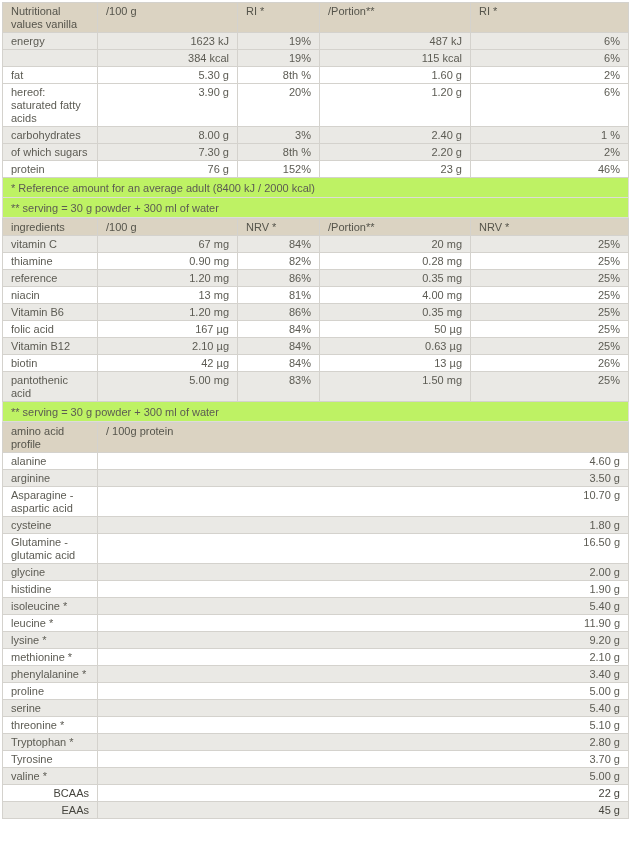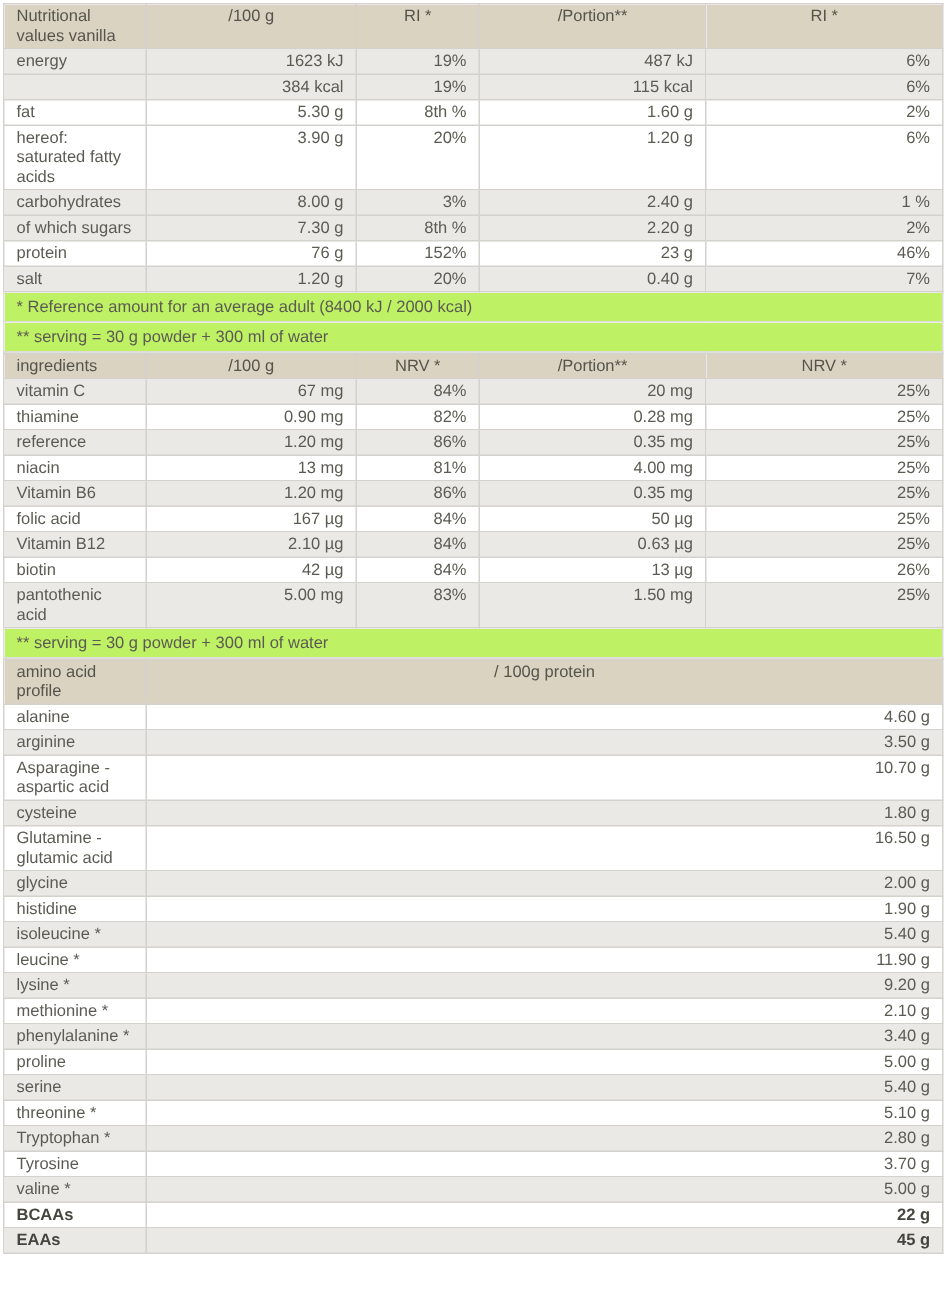--- a/index.html
+++ b/index.html
@@ -25,38 +25,39 @@
     border: 1px solid #d4d2cd;
     padding: 2px 8px 1px 8px;
     line-height: 13px;
     vertical-align: top;
     font-weight: normal;
     overflow: hidden;
     word-wrap: break-word;
   }
   thead th {
     background: #dbd3c2;
-    text-align: center;
+    text-align: left;
     color: #55544b;
   }
   thead th.c-label {
     text-align: left;
   }
   td.num {
     text-align: right;
   }
   td.lbl {
     text-align: left;
   }
   tr.shaded td {
     background: #eae9e5;
   }
   tr.bold td {
-    font-weight: bold;
+    font-weight: normal;
     color: #45443d;
+    text-align: right;
   }
   tr.note-row td {
     border-color: #dedcd7;
     padding: 3px 8px 2px 8px;
     line-height: 14px;
     background: #bef264;
   }
 </style>
 </head>
 <body>
@@ -123,27 +124,20 @@
           <td class="num">2.20 g</td>
           <td class="num">2%</td>
         </tr>
         <tr>
           <td class="lbl">protein</td>
           <td class="num">76 g</td>
           <td class="num">152%</td>
           <td class="num">23 g</td>
           <td class="num">46%</td>
         </tr>
-        <tr class="shaded">
-          <td class="lbl">salt</td>
-          <td class="num">1.20 g</td>
-          <td class="num">20%</td>
-          <td class="num">0.40 g</td>
-          <td class="num">7%</td>
-        </tr>
       </tbody>
     <tbody>
         <tr class="note-row">
           <td colspan="5">* Reference amount for an average adult (8400 kJ / 2000 kcal)</td>
         </tr>
         <tr class="note-row">
           <td colspan="5">** serving = 30 g powder + 300 ml of water</td>
         </tr>
       </tbody>
   </table>

